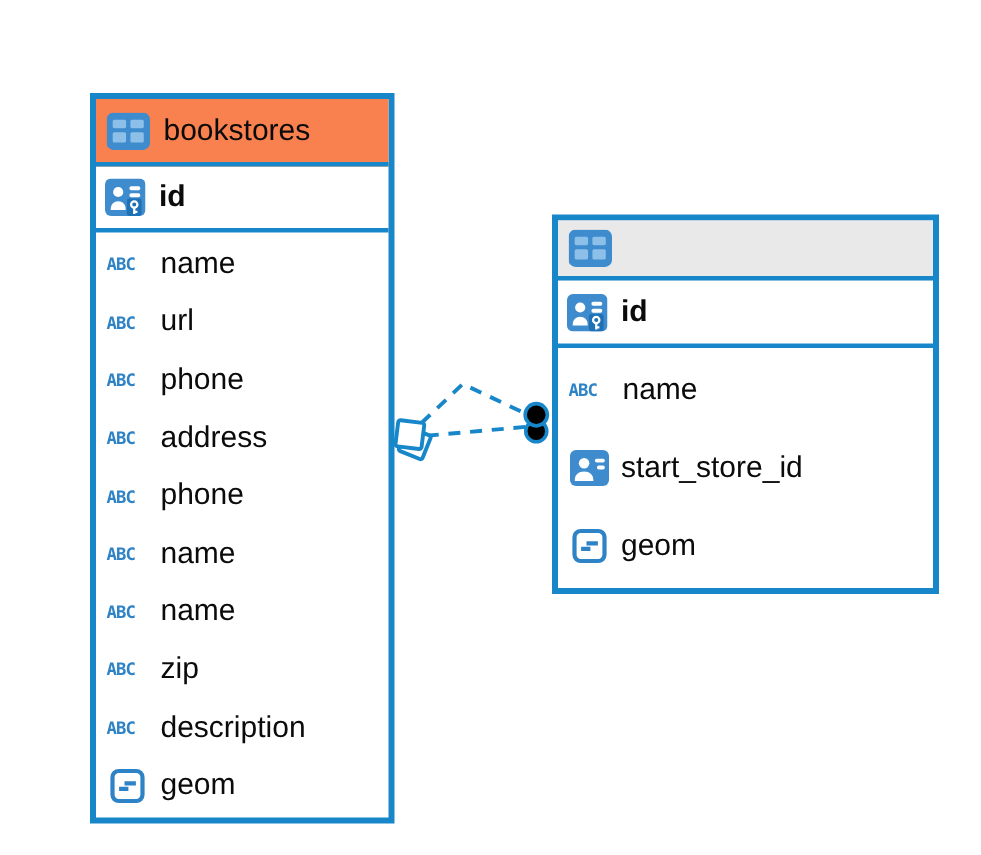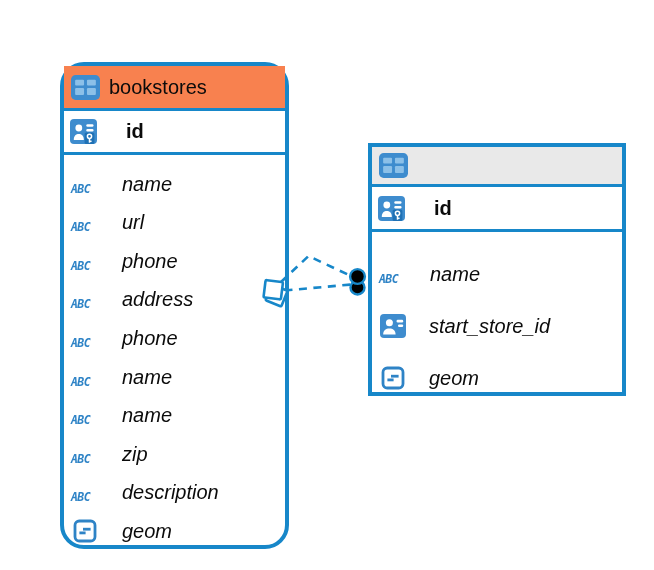--- a/index.html
+++ b/index.html
@@ -16,44 +16,44 @@
   body{
     width:654px;height:570px;position:relative;overflow:hidden;
     background:#ffffff;
     font-family:"Liberation Sans", sans-serif;
   }
   .entity{
     position:absolute;box-sizing:border-box;background:#fff;
     border:4px solid var(--blue);
     display:flex;flex-direction:column;
   }
-  #entity-bookstores{left:60px;top:62px;width:229px;height:487px;border-radius:24px;}
+  #entity-bookstores{left:60px;top:62px;width:203px;height:487px;}
   #entity-bookstore-routes{left:368px;top:143px;width:258px;height:253px;}
 
   .entity-header{
     display:flex;align-items:center;gap:9px;
     padding:0 6px 0 7px;flex:none;
     border-bottom:3px solid var(--blue);
   }
   .hdr-orange{background:var(--orange);height:42px;}
   .hdr-gray{background:var(--gray-header);height:37px;}
 
   .pk-row{
     display:flex;align-items:center;gap:9px;flex:none;
     padding:0 6px;border-bottom:3px solid var(--blue);
   }
   #entity-bookstores .pk-row{height:41px;}
   #entity-bookstore-routes .pk-row{height:42px;}
 
   .fields{flex:1;display:flex;flex-direction:column;padding:2px 0;}
-  .field-row{flex:1;display:flex;align-items:flex-end;gap:23px;padding:0 7px;font-style:italic;}
+  .field-row{flex:1;display:flex;align-items:center;gap:8px;padding:0 7px;}
 
   .ent-title{font-size:20px;color:var(--ink);white-space:nowrap;}
   .col-label{font-size:20px;color:var(--ink);white-space:nowrap;}
-  .pk-label{font-weight:bold;margin-left:20px;}
+  .pk-label{font-weight:bold;}
 
   .icon{flex:none;display:block;}
   .abc{
     flex:none;width:28px;
     font-family:"DejaVu Sans Mono", monospace;
     font-weight:bold;font-size:11.5px;letter-spacing:-0.6px;
     color:var(--abc-blue);
   }
   #connector-overlay{position:absolute;left:250px;top:235px;width:135px;height:92px;}
   .defs{position:absolute;width:0;height:0;overflow:hidden;}

